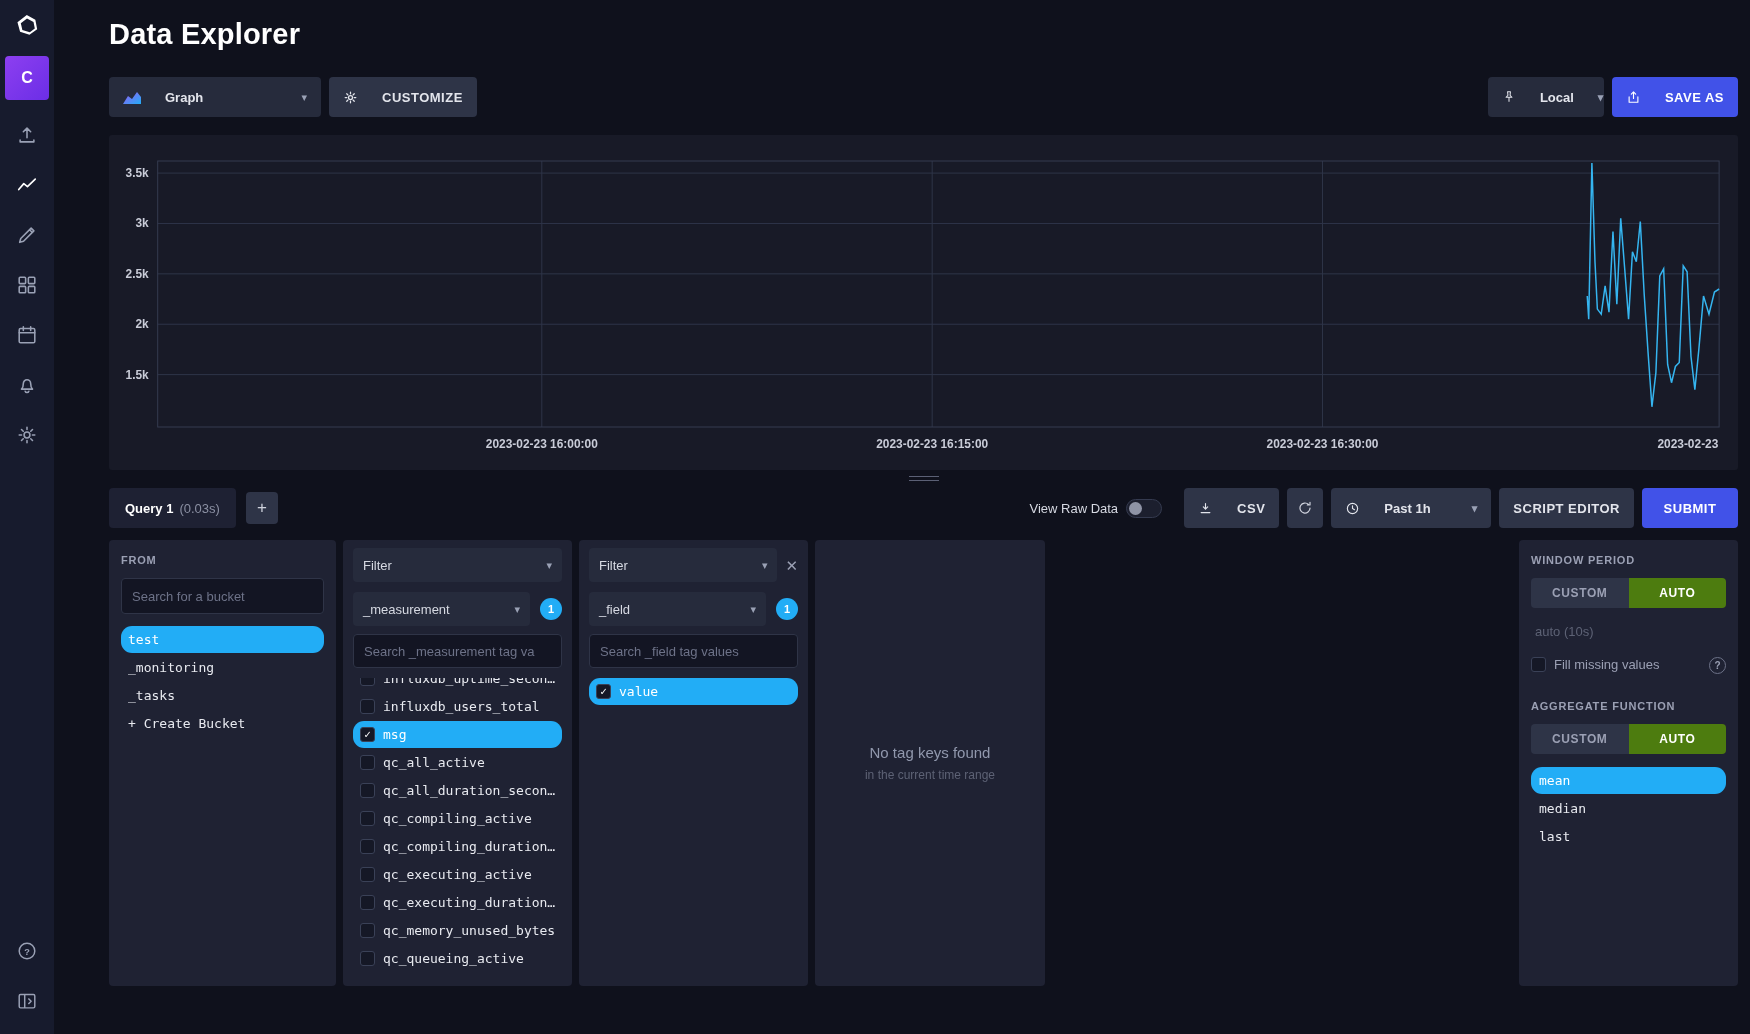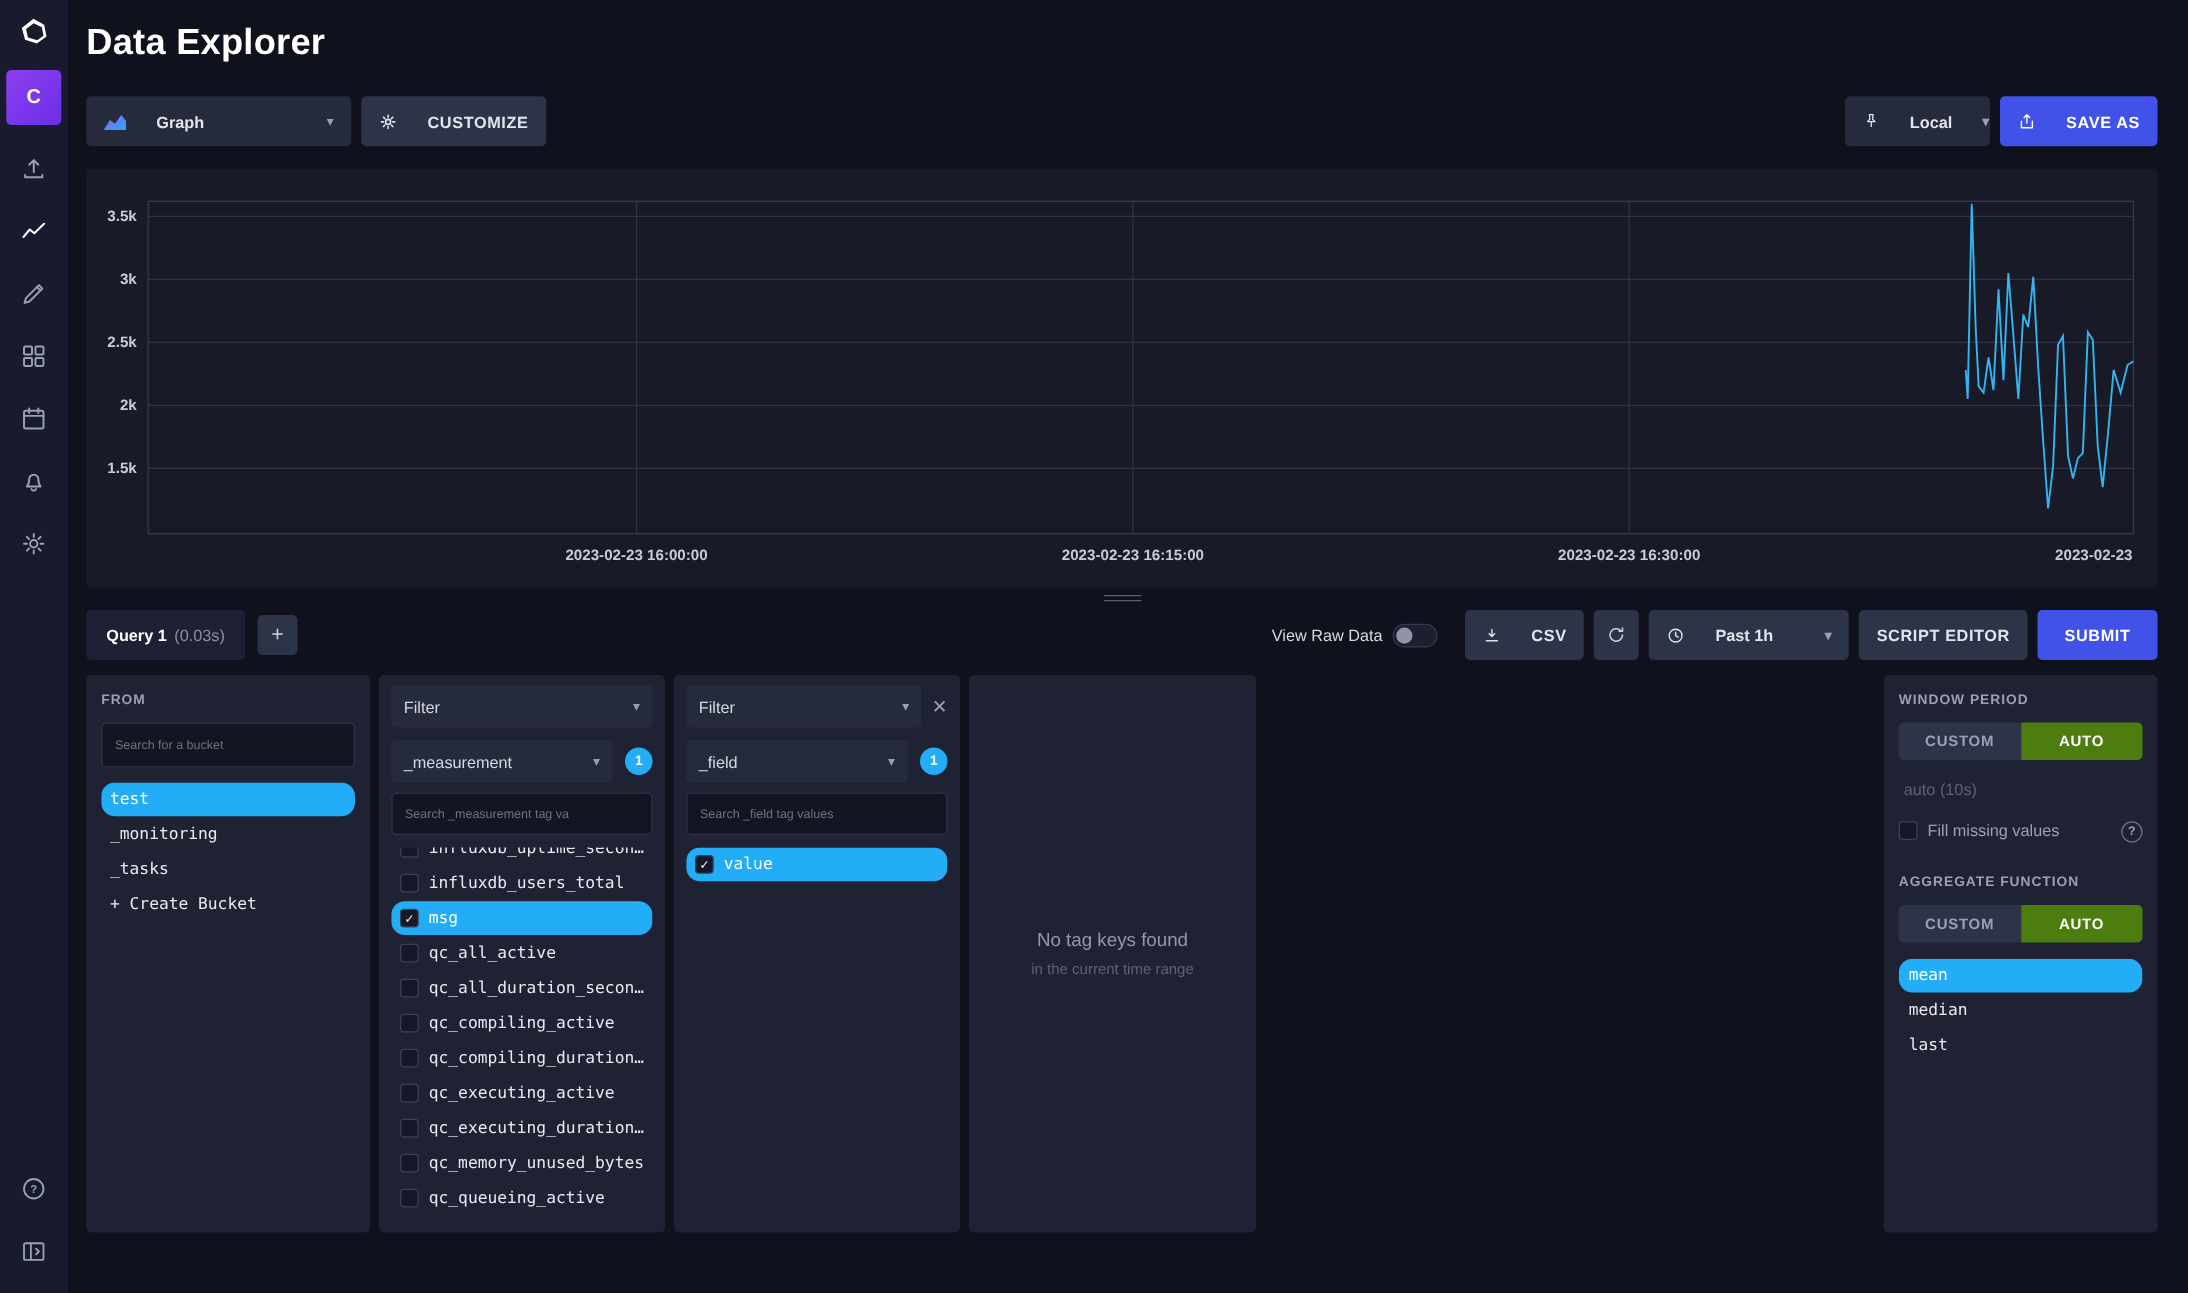--- a/index.html
+++ b/index.html
@@ -22,21 +22,21 @@
     display:flex; align-items:center; justify-content:center;
     color:#fff; font-weight:bold; font-size:16px; cursor:pointer;
   }
   .nav-item {
     width:54px; height:50px; display:flex; align-items:center; justify-content:center;
     color:#9aa1b5; cursor:pointer;
   }
   .nav-item.active { color:#ffffff; }
   .nav-bottom { margin-top:auto; padding-bottom:8px; width:100%; display:flex; flex-direction:column; align-items:center; }
   
-  .main { margin-left:36px; padding:18px 24px 0 33px; }
+  .main { margin-left:76px; padding:18px 12px 0 33px; }
   h1.page-title { font-size:29px; font-weight:bold; letter-spacing:0.2px; color:#fff; }
   
   .toolbar { display:flex; align-items:center; margin-top:26px; height:40px; }
   .btn, .dropdown {
     height:40px; display:inline-flex; align-items:center; gap:24px;
     padding:0 14px; border-radius:4px; font-size:13px; font-weight:bold;
     color:#e3e5ec; cursor:pointer; white-space:nowrap; border:none;
     font-family:"Liberation Sans", sans-serif;
   }
   .btn.gray { background:#2e3447; letter-spacing:0.5px; }
@@ -87,21 +87,21 @@
     display:flex; flex-direction:column;
   }
   .from-panel  { width:227px; padding:14px 12px; }
   .filter-panel{ width:229px; padding:8px 10px; }
   .empty-panel { width:230px; align-items:center; justify-content:center; }
   .right-panel { width:219px; margin-left:auto; padding:14px 12px; }
   .panel-label { font-size:11px; font-weight:bold; color:#9ba0b4; letter-spacing:0.8px; }
   .search-input {
     margin-top:12px; width:100%; height:36px; background:#131523;
     border:1px solid #2f3447; border-radius:4px; color:#d0d3dd;
-    padding:0 10px; font-size:10px; font-family:"Liberation Sans", sans-serif; outline:none;
+    padding:0 10px; font-size:13px; font-family:"Liberation Sans", sans-serif; outline:none;
   }
   .search-input::placeholder { color:#6d7288; }
   .filter-panel .search-input { margin-top:8px; height:34px; }
   .dd-row { display:flex; align-items:center; }
   .dd-row + .dd-row { margin-top:10px; }
   .panel-dd {
     flex:1; height:34px; background:#262b3c; border-radius:4px;
     display:flex; align-items:center; padding:0 10px; font-size:13px; color:#d6d9e2; cursor:pointer;
   }
   .panel-dd .caret { margin-left:auto; color:#9aa1b5; font-size:11px; }

